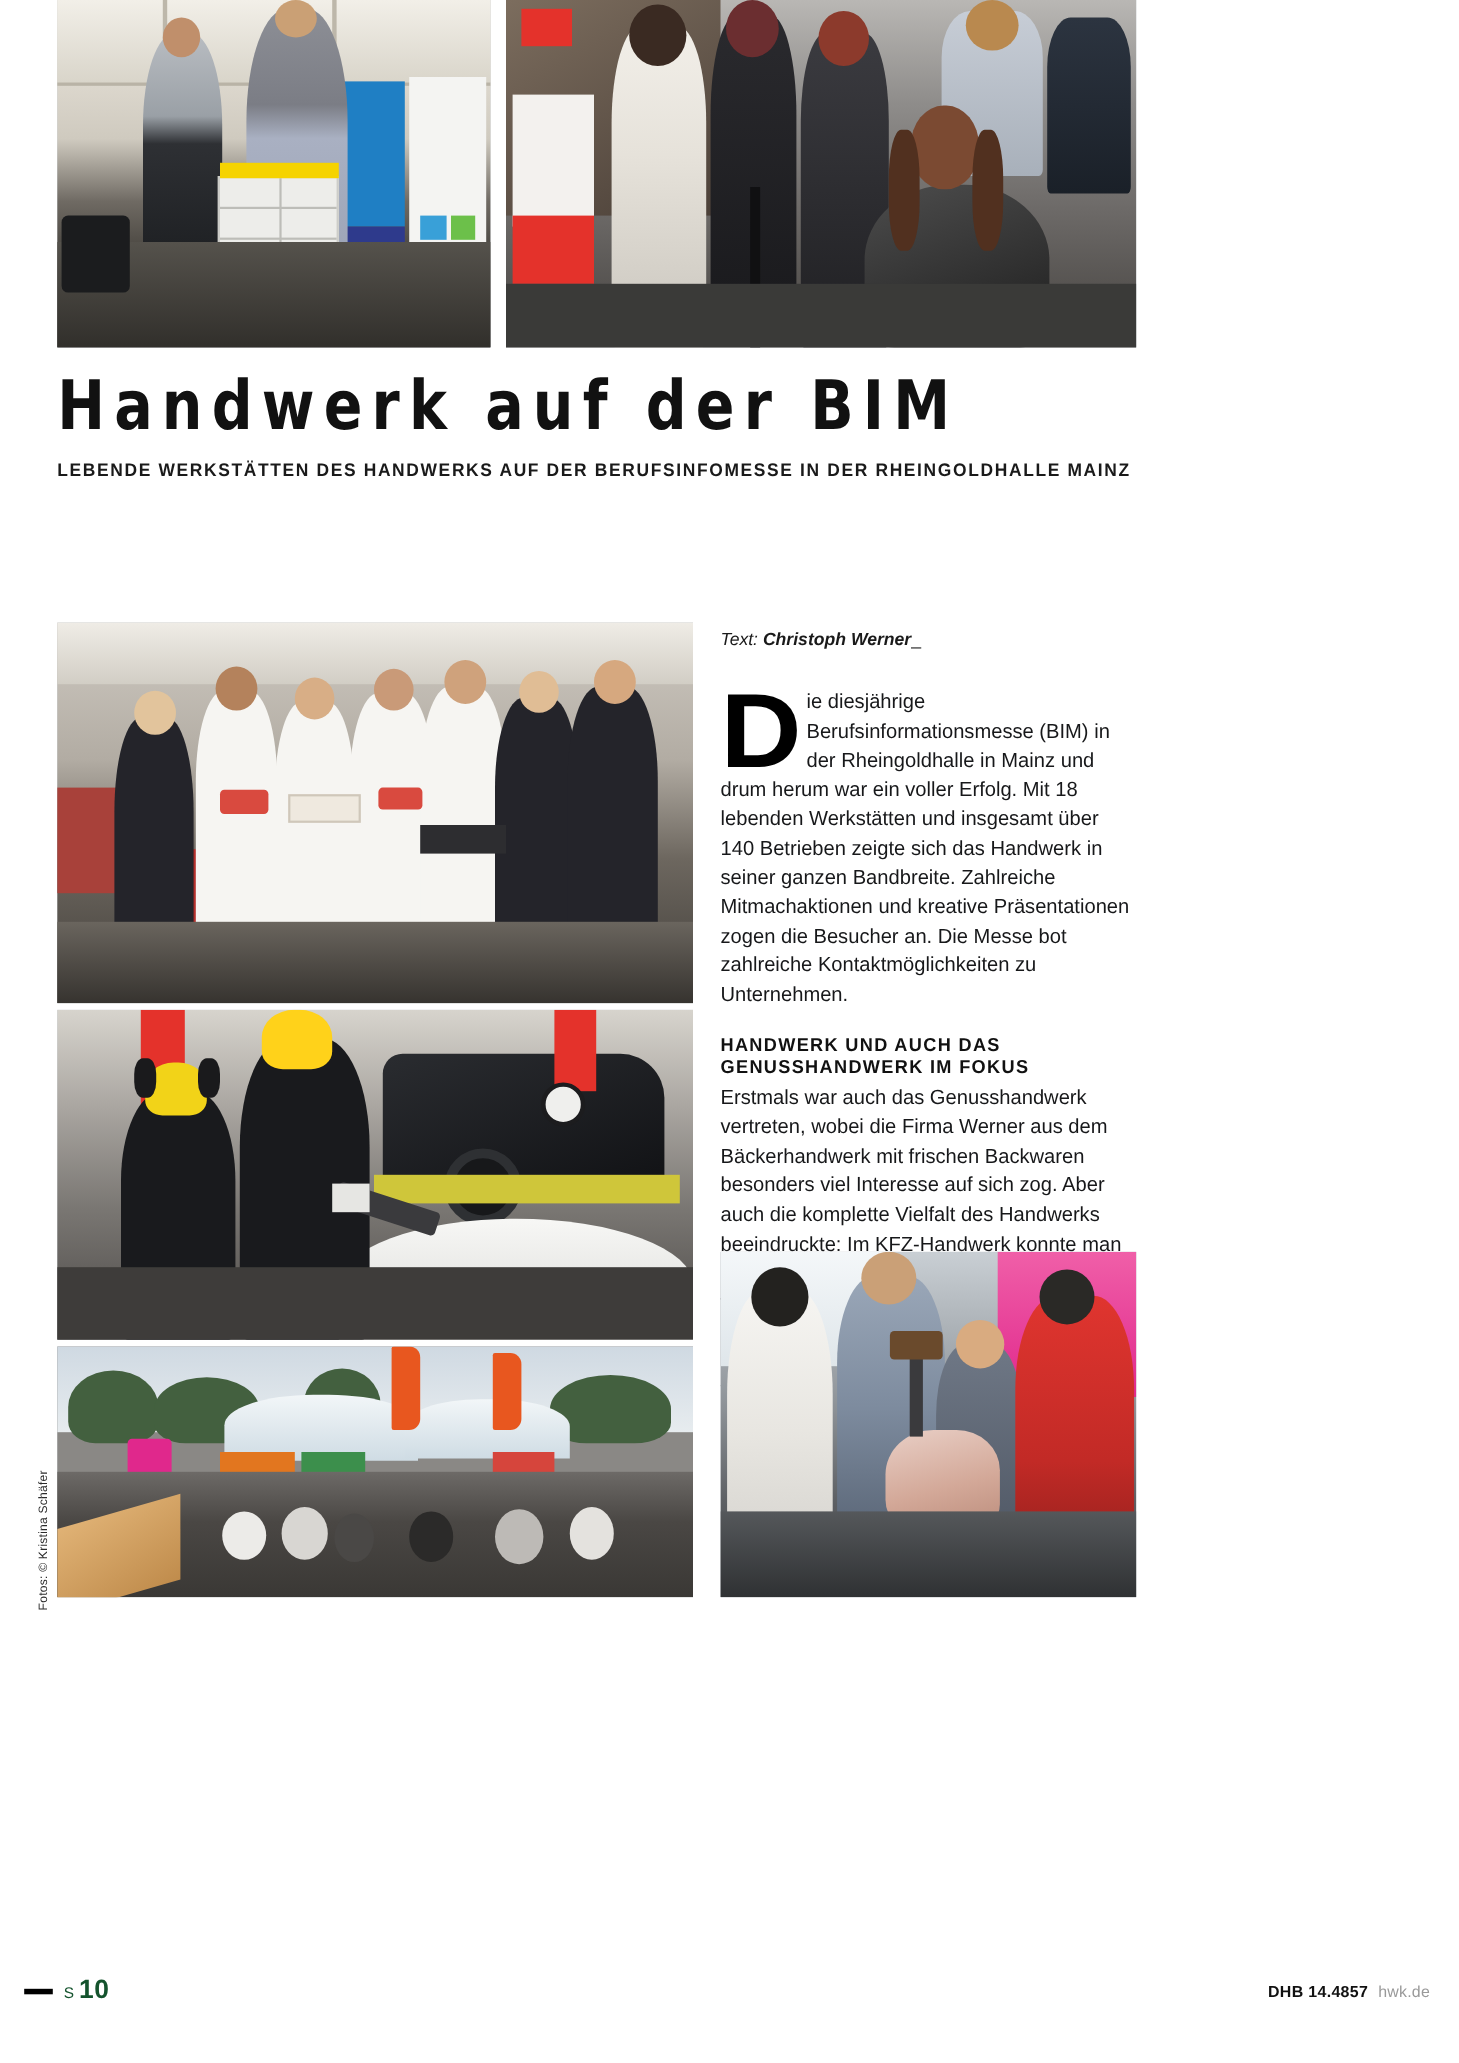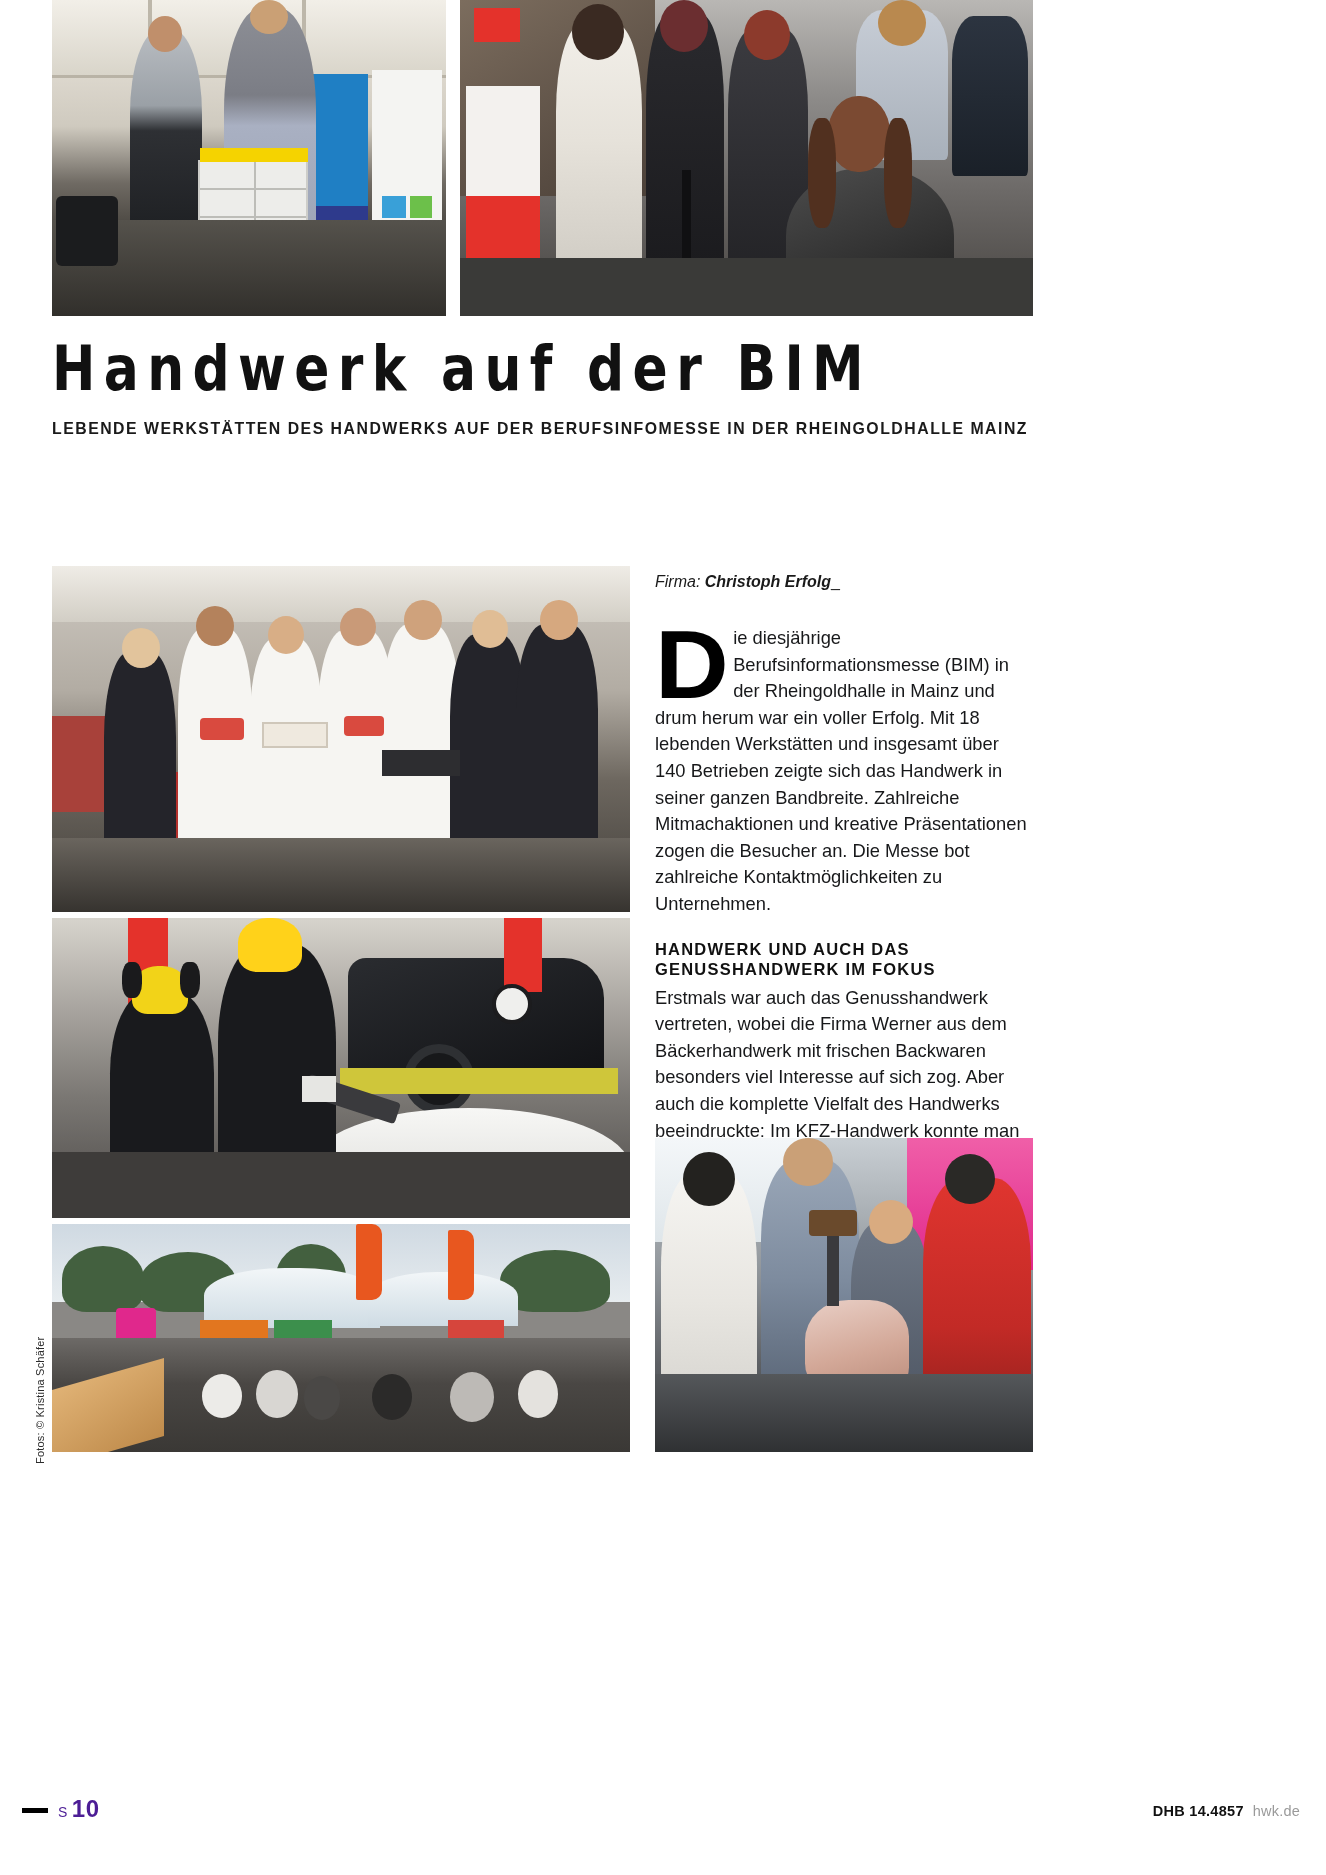--- a/index.html
+++ b/index.html
@@ -171,21 +171,21 @@
     letter-spacing: 0.2px;
   }
 
   
   .footer-rule {
     position: absolute; left: 22px; bottom: 62px; width: 26px; height: 5px; background: #000;
   }
   .footer-left {
     position: absolute; left: 58px; bottom: 52px;
     font-family: "Liberation Sans Narrow", "Liberation Sans", sans-serif;
-    color: #4c1d95;
+    color: #14532d;
   }
   .footer-left .s { font-size: 14px; letter-spacing: 0.5px; }
   .footer-left .num { font-size: 24px; font-weight: 700; letter-spacing: 0.5px; margin-left: 4px; }
   .footer-right {
     position: absolute; right: 26px; bottom: 56px;
     font-family: "Liberation Sans Narrow", "Liberation Sans", sans-serif;
     font-size: 14.5px; white-space: nowrap;
   }
   .footer-right .issue { font-weight: 700; color: #111; letter-spacing: 0.3px; }
   .footer-right .site { color: #9a9a9a; margin-left: 9px; letter-spacing: 0.2px; }
@@ -249,22 +249,22 @@
     <div style="position:absolute; left:348px; top:118px; width:28px; height:110px; background:#51301f; border-radius:40%;"></div>
     <div style="position:absolute; left:424px; top:118px; width:28px; height:110px; background:#51301f; border-radius:40%;"></div>
     <div style="position:absolute; left:222px; top:170px; width:9px; height:146px; background:#101012;"></div>
     <div class="p2-ground"></div>
   </div>
 
   <div class="headline" style="left:52px; top:332px;">Handwerk auf der BIM</div>
   <div class="subtitle" style="left:52px; top:419px;">LEBENDE WERKSTÄTTEN DES HANDWERKS AUF DER BERUFSINFOMESSE IN DER RHEINGOLDHALLE MAINZ</div>
 
   <div class="byline" style="left:655px; top:573px;">
-    <span>Firma:</span>
-    <b>Christoph Erfolg</b><span class="tail">_</span>
+    <span>Text:</span>
+    <b>Christoph Werner</b><span class="tail">_</span>
   </div>
 
   <div class="photo pa" style="left:52px; top:566px; width:578px; height:346px;">
     <div class="layer pa-bg"></div>
     <div class="pa-tent"></div>
     <div class="pa-red" style="left:92px; top:206px; width:196px; height:70px;"></div>
     <div class="pa-red" style="left:0px; top:150px; width:70px; height:96px; background:#a8413a;"></div>
 
     <div class="pa-dark" style="left:52px; top:86px; width:72px; height:252px;"></div>
     <div class="pa-head" style="left:70px; top:62px; width:38px; height:40px; background:#e2c49c;"></div>

